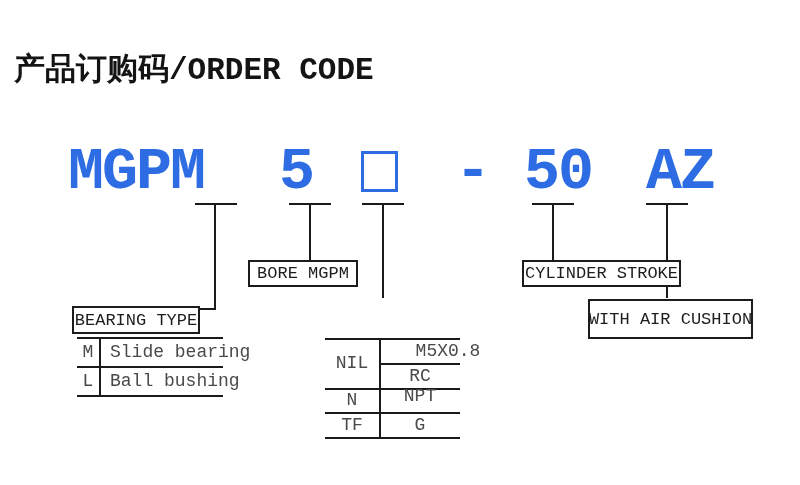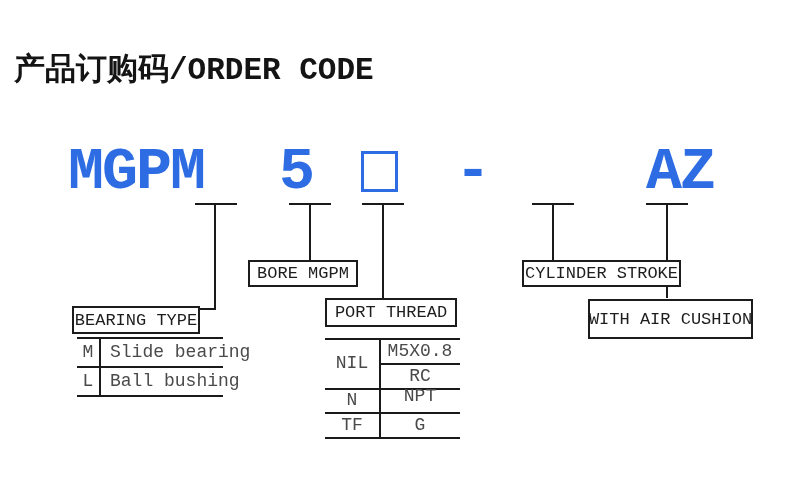--- a/index.html
+++ b/index.html
@@ -42,38 +42,38 @@
 <body>
 
 <div class="canvas">
 
   <h1 class="title">产品订购码/ORDER CODE</h1>
 
   <span class="code-part" style="left:68px;">MGPM</span>
   <span class="code-part" style="left:279px;">5</span>
   <div class="code-box"></div>
   <span class="code-part" style="left:455px;">-</span>
+  <span class="code-part" style="left:524px;">50</span>
   <span class="code-part" style="left:646px;">AZ</span>
 
   <div class="hline" style="left:195px;top:203px;width:42px;"></div>
   <div class="hline" style="left:289px;top:203px;width:42px;"></div>
   <div class="hline" style="left:362px;top:203px;width:42px;"></div>
   <div class="hline" style="left:532px;top:203px;width:42px;"></div>
   <div class="hline" style="left:646px;top:203px;width:42px;"></div>
 
   <div class="vline" style="left:214px;top:203px;height:107px;"></div>
   <div class="hline" style="left:200px;top:308px;width:16px;"></div>
   <div class="vline" style="left:309px;top:203px;height:57px;"></div>
   <div class="vline" style="left:382px;top:203px;height:95px;"></div>
   <div class="vline" style="left:552px;top:203px;height:57px;"></div>
   <div class="vline" style="left:666px;top:203px;height:95px;"></div>
 
   <div class="label-box" style="left:72px;top:306px;width:128px;height:28px;text-align:right;">BEARING TYPE</div>
   <div class="label-box" style="left:248px;top:260px;width:110px;height:27px;">BORE MGPM</div>
-  <div class="label-box" style="left:325px;top:298px;width:132px;height:29px;">PORT THREAD</div>
   <div class="label-box" style="left:478px;top:260px;width:159px;height:27px;margin-left:44px;">CYLINDER STROKE</div>
   <div class="label-box" style="left:588px;top:299px;width:165px;height:40px;">WITH AIR CUSHION</div>
 
   <div>
     <div class="hline" style="left:77px;top:337px;width:146px;"></div>
     <div class="hline" style="left:77px;top:366px;width:146px;"></div>
     <div class="hline" style="left:77px;top:395px;width:146px;"></div>
     <div class="vline" style="left:99px;top:337px;height:60px;"></div>
     <div class="cell center" style="left:77px;top:339px;width:22px;height:26px;">M</div>
     <div class="cell" style="left:110px;top:339px;width:113px;height:26px;">Slide bearing</div>
@@ -86,19 +86,19 @@
     <div class="hline" style="left:380px;top:363px;width:80px;"></div>
     <div class="hline" style="left:325px;top:388px;width:135px;"></div>
     <div class="hline" style="left:325px;top:412px;width:135px;"></div>
     <div class="hline" style="left:325px;top:437px;width:135px;"></div>
     <div class="vline" style="left:379px;top:338px;height:101px;"></div>
 
     <div class="cell center" style="left:325px;top:339px;width:54px;height:48px;">NIL</div>
     <div class="cell center" style="left:325px;top:389px;width:54px;height:22px;">N</div>
     <div class="cell center" style="left:325px;top:413px;width:54px;height:23px;">TF</div>
 
-    <div class="cell center" style="left:380px;top:339px;width:80px;height:23px;">M5X0.8</div>
+    <div class="cell center" style="left:380px;top:339px;width:80px;height:23px;padding-left:28px;">M5X0.8</div>
     <div class="cell center" style="left:380px;top:364px;width:80px;height:23px;">RC</div>
     <div class="cell center" style="left:380px;top:389px;width:80px;height:14px;">NPT</div>
     <div class="cell center" style="left:380px;top:413px;width:80px;height:23px;">G</div>
   </div>
 
 </div>
 
 </body></html>

